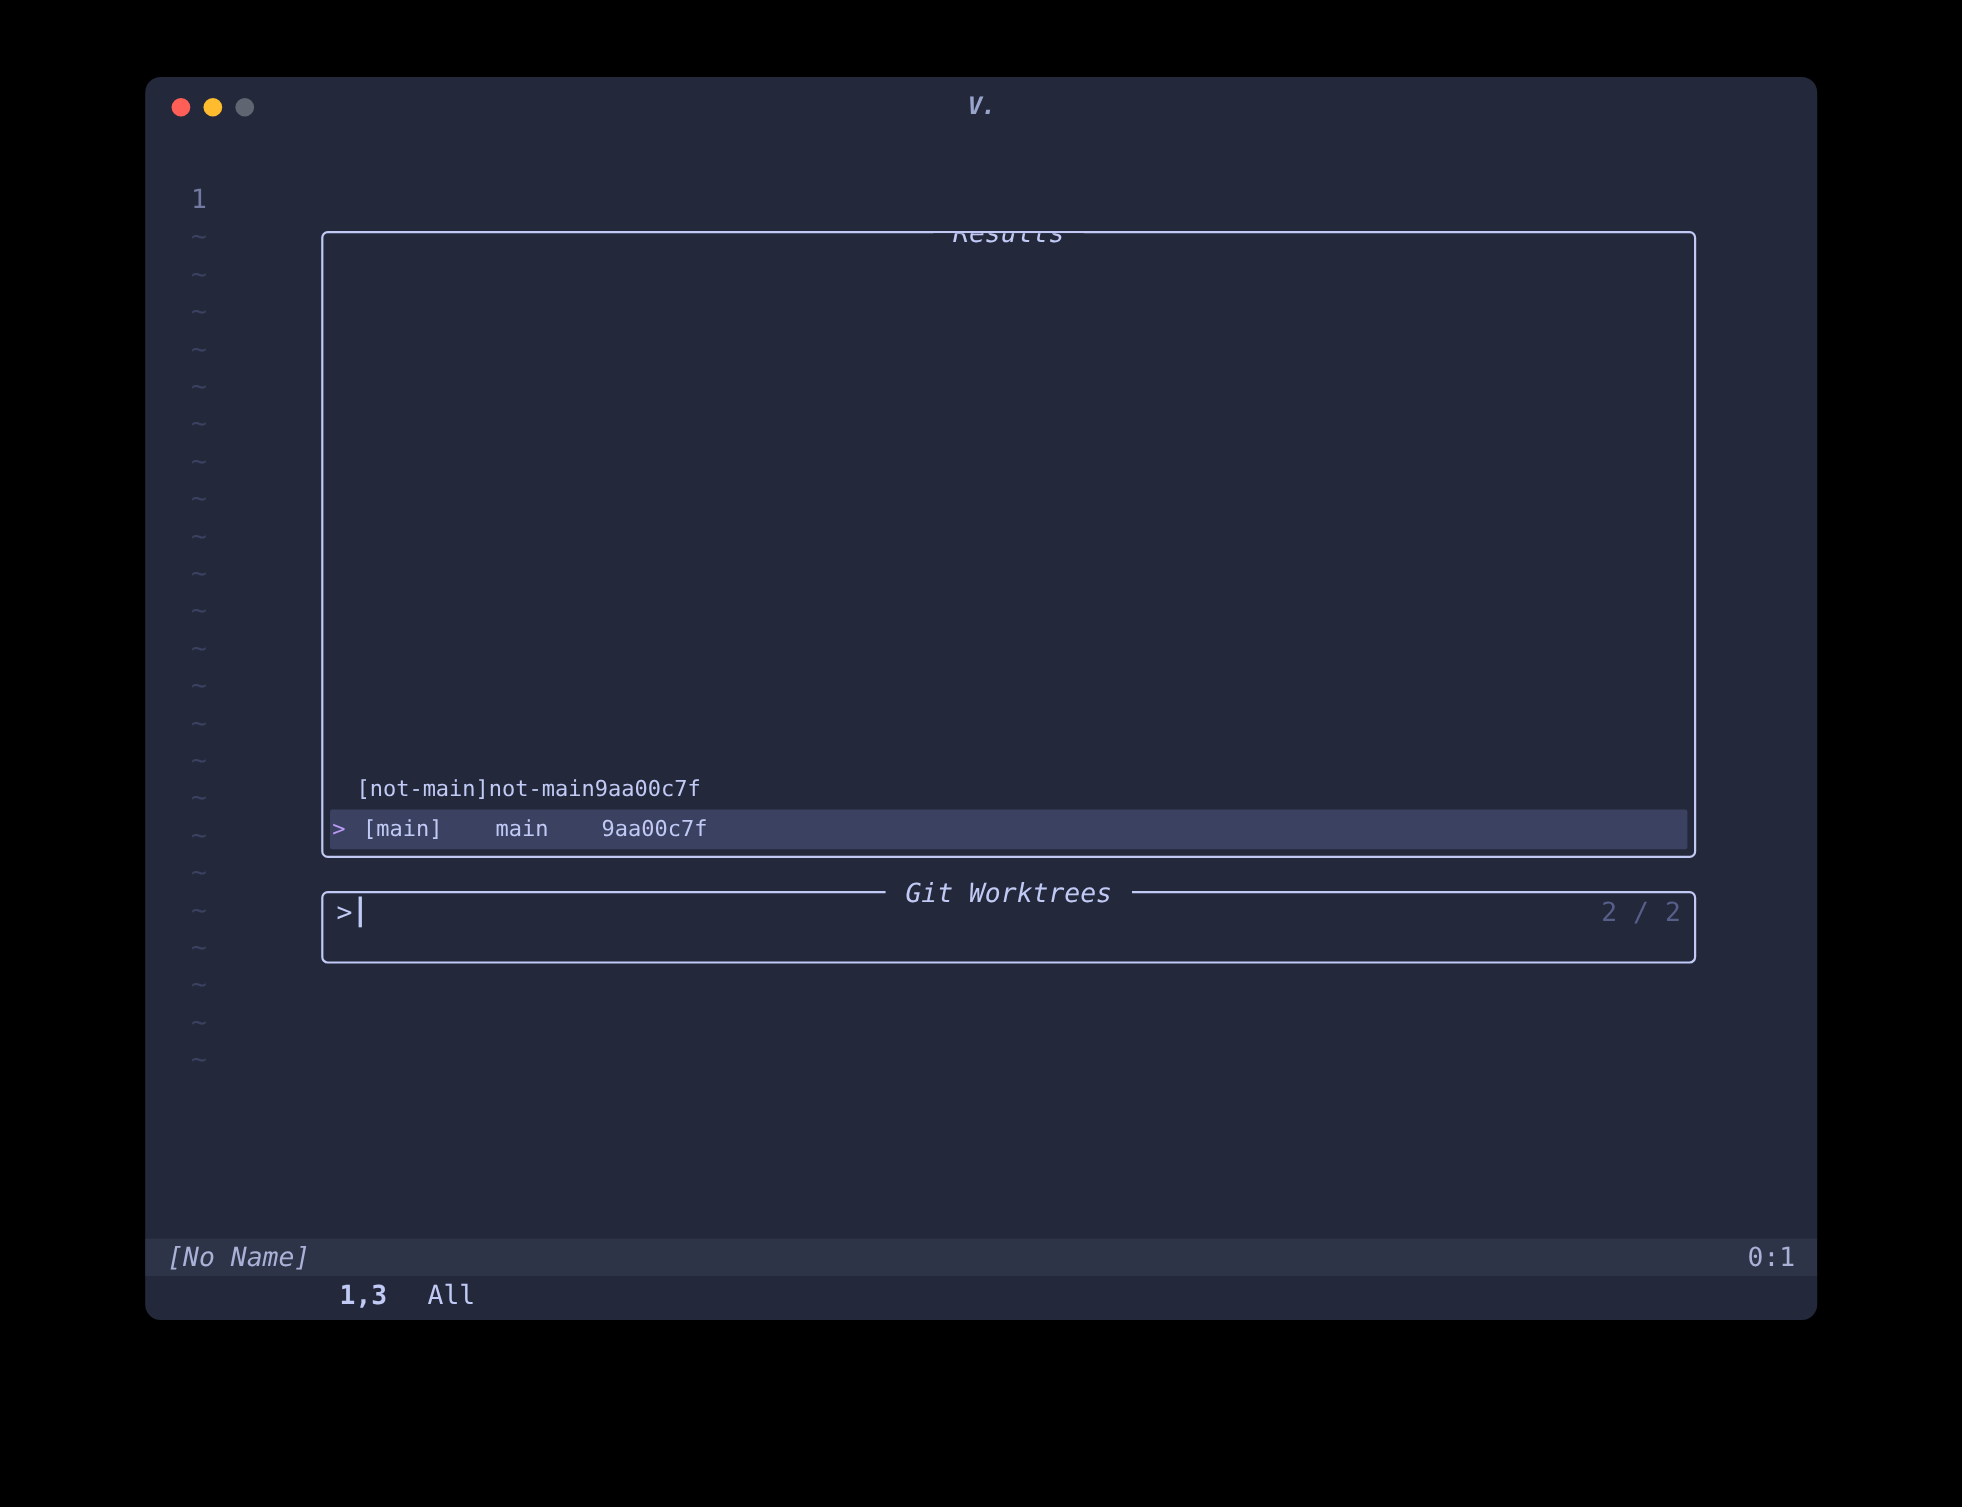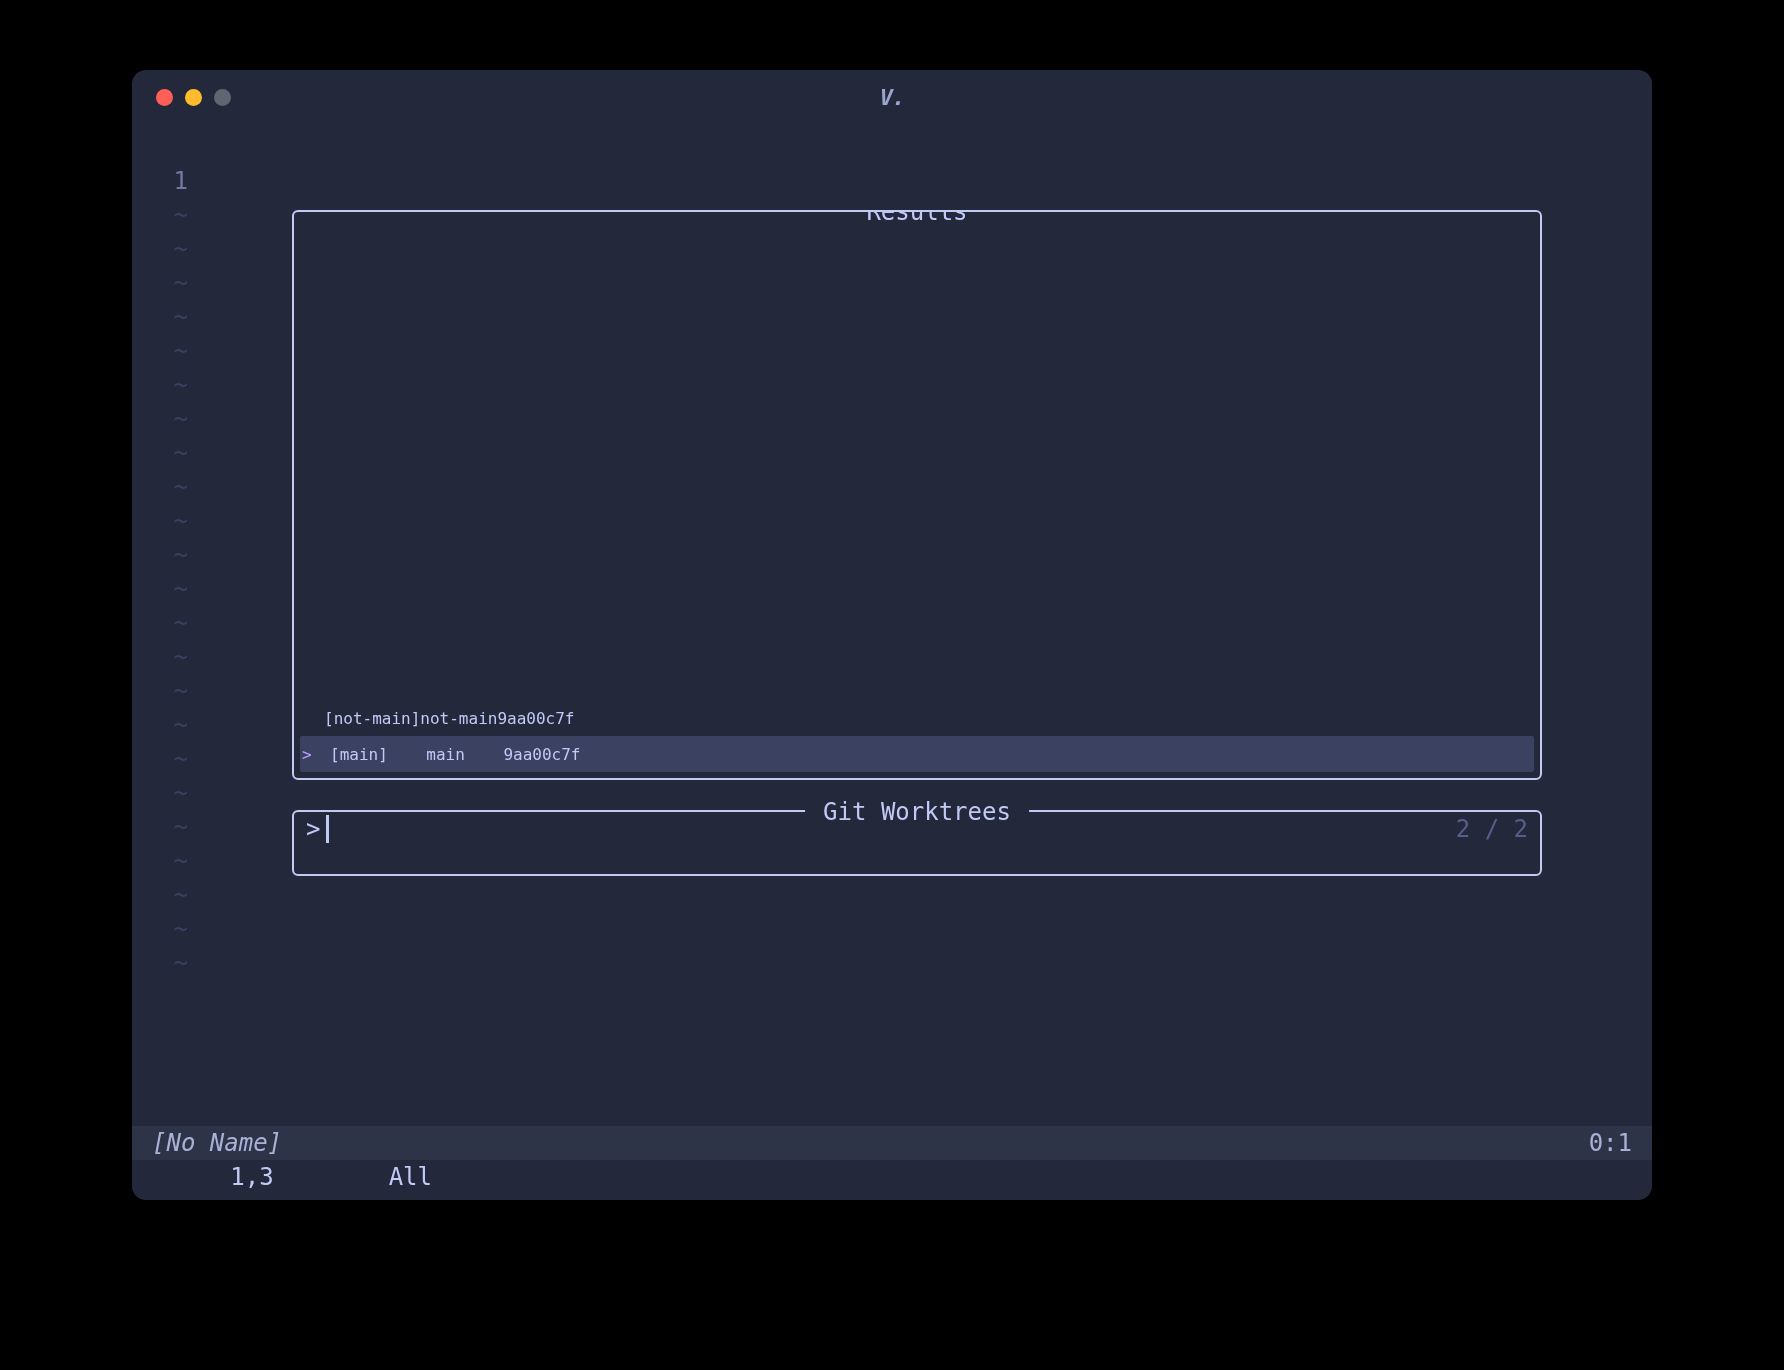--- a/index.html
+++ b/index.html
@@ -111,34 +111,35 @@
   .picker-title {
     position: absolute;
     top: -17px;
     left: 50%;
     transform: translateX(-50%);
     background: #24283b;
     padding: 0 18px;
     color: #c0caf5;
     font-size: 24px;
     white-space: nowrap;
+    font-style: italic;
   }
   .results-box {
     height: 570px;
     justify-content: flex-end;
     padding-bottom: 0;
     overflow: hidden;
   }
   .result-row {
     display: flex;
-    align-items: flex-end;
+    align-items: flex-start;
     height: 36px;
     padding: 0 20px 0 2px;
     white-space: pre;
-    font-size: 16px;
+    font-size: 20px;
   }
   .result-row .marker {
     width: 28px;
     display: inline-block;
     color: #bb9af7;
   }
   .result-row .branch-tag { color: #c0caf5; }
   .result-row .branch-name { color: #c0caf5; }
   .result-row .hash { color: #c0caf5; }
   .result-row.selected {
@@ -198,21 +199,21 @@
 
   .modeline {
     height: 40px;
     display: flex;
     align-items: center;
     padding: 0 20px 6px 20px;
     color: #c0caf5;
     font-size: 24px;
   }
   .modeline .mode { font-weight: 700; flex: 1; }
-  .modeline .pos { width: 200px; text-align: center; }
+  .modeline .pos { width: 200px; text-align: right; font-weight: bold; }
   .modeline .pct { width: 80px; text-align: right; }
 </style>
 </head>
 <body>
 
 <div class="window">
   <div class="titlebar">
     <div class="traffic-lights">
       <div class="tl tl-red"></div>
       <div class="tl tl-yellow"></div>

